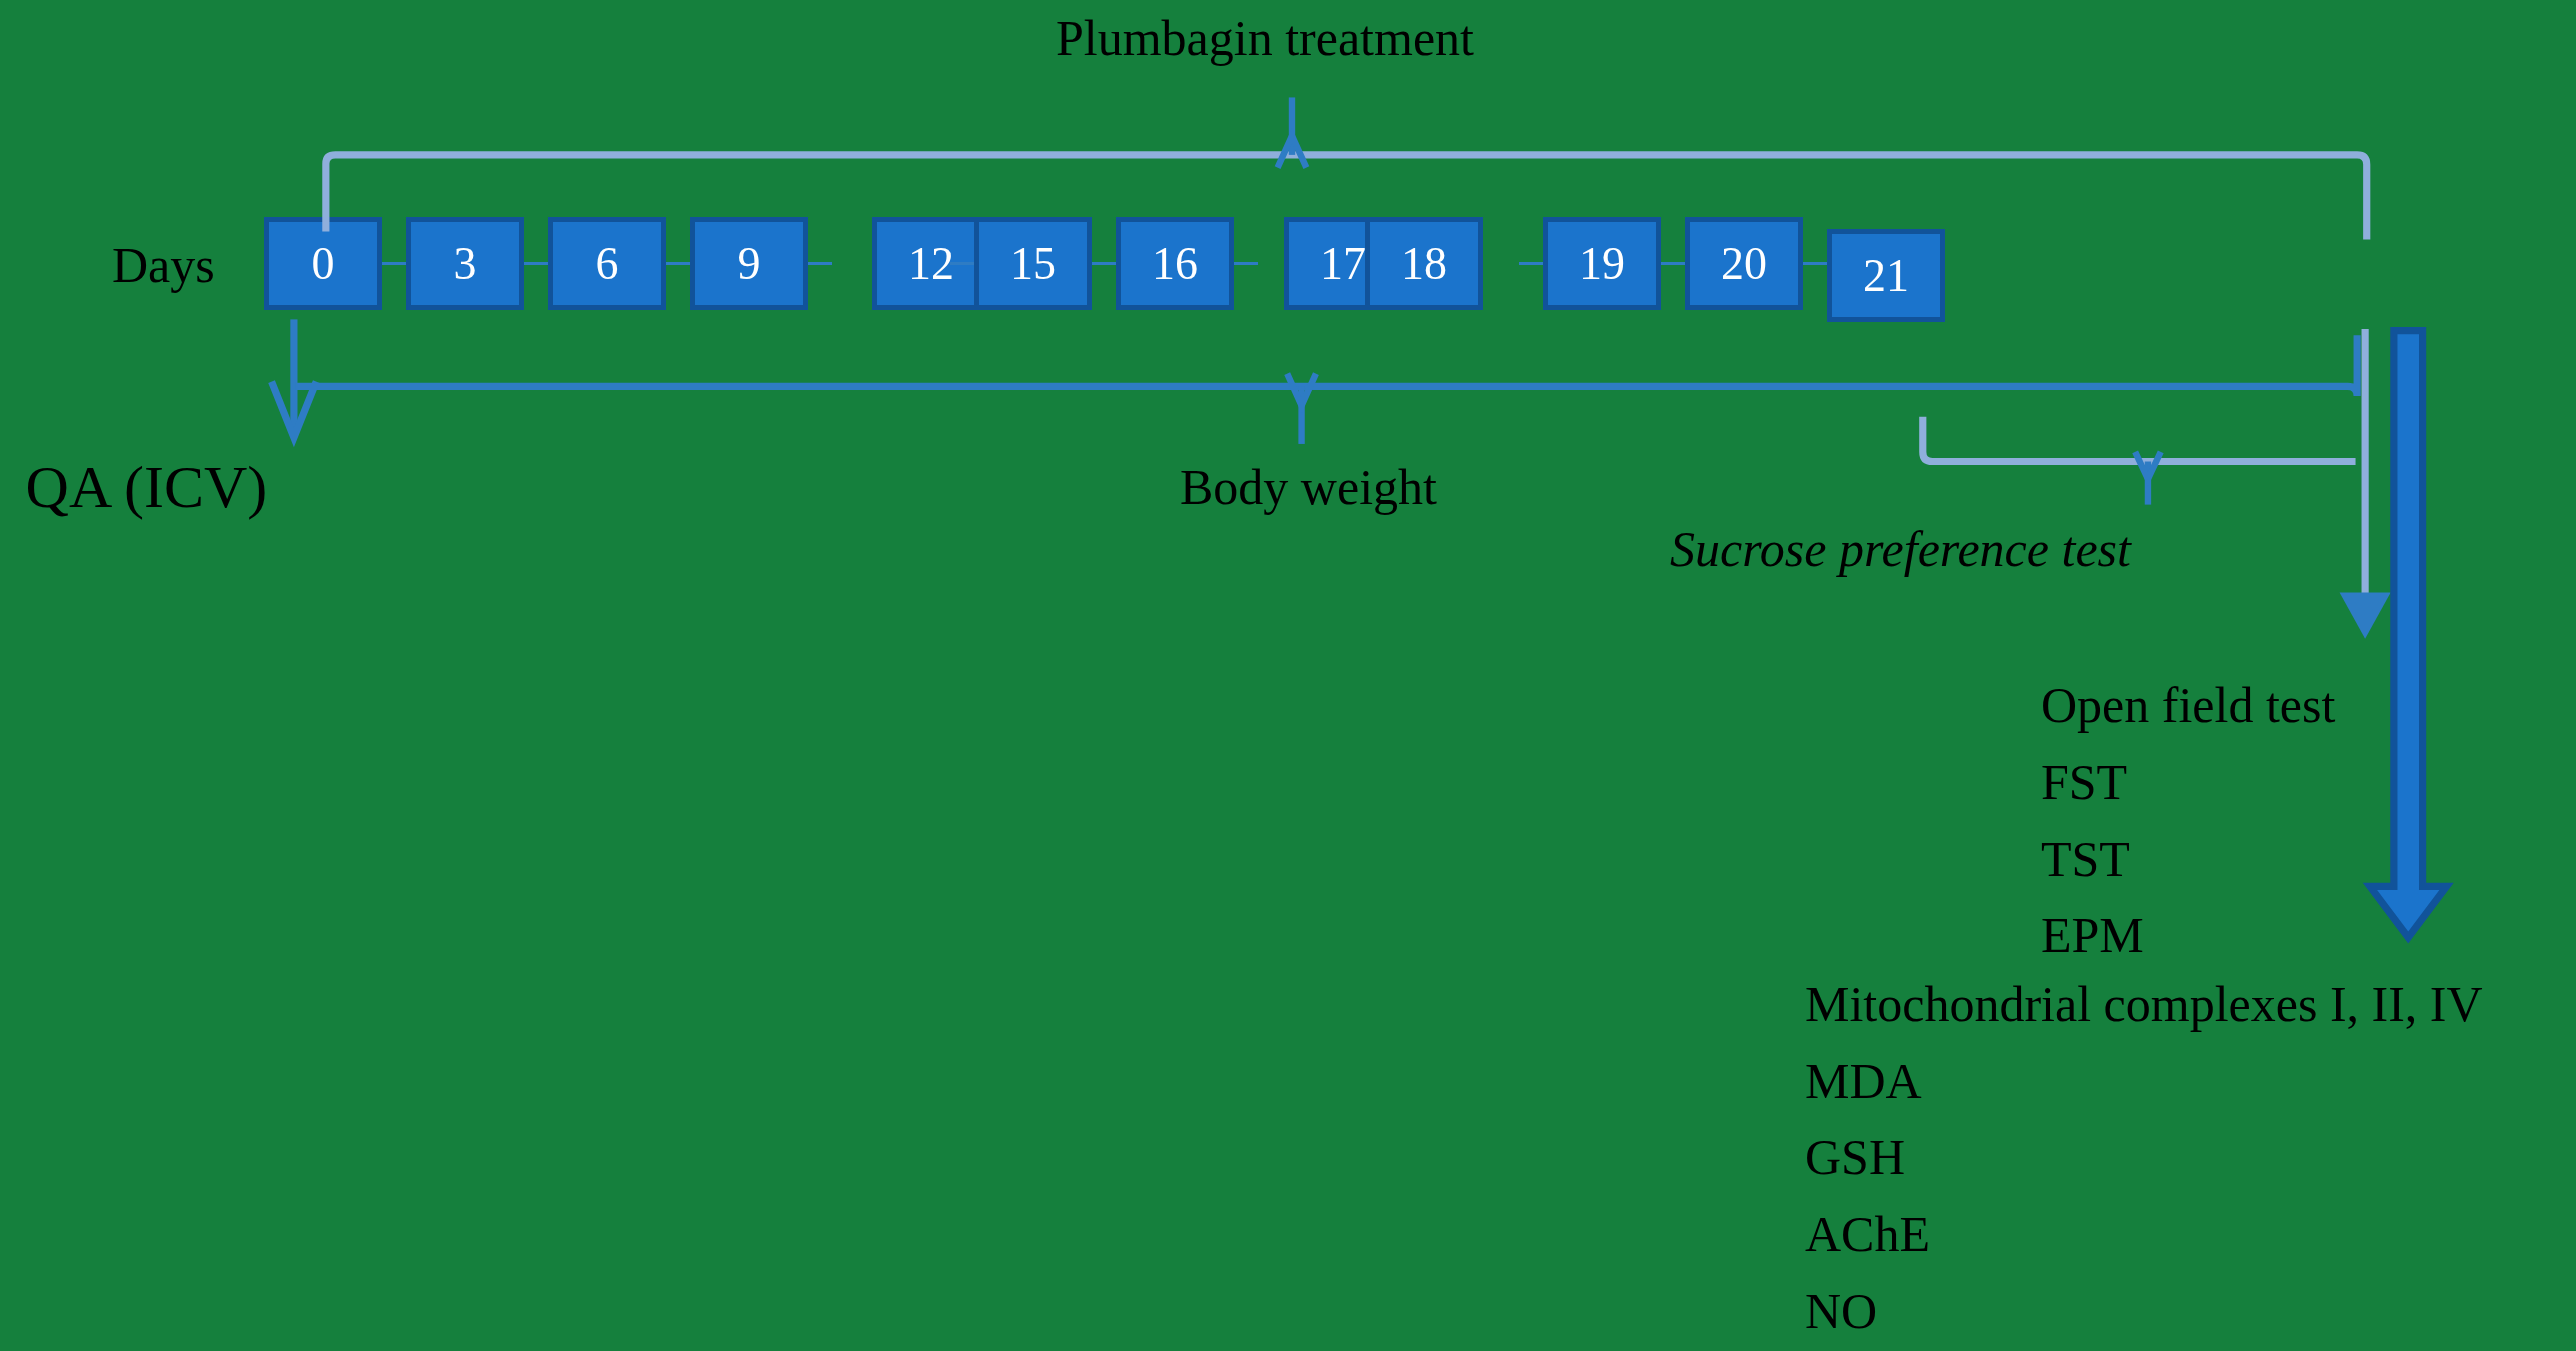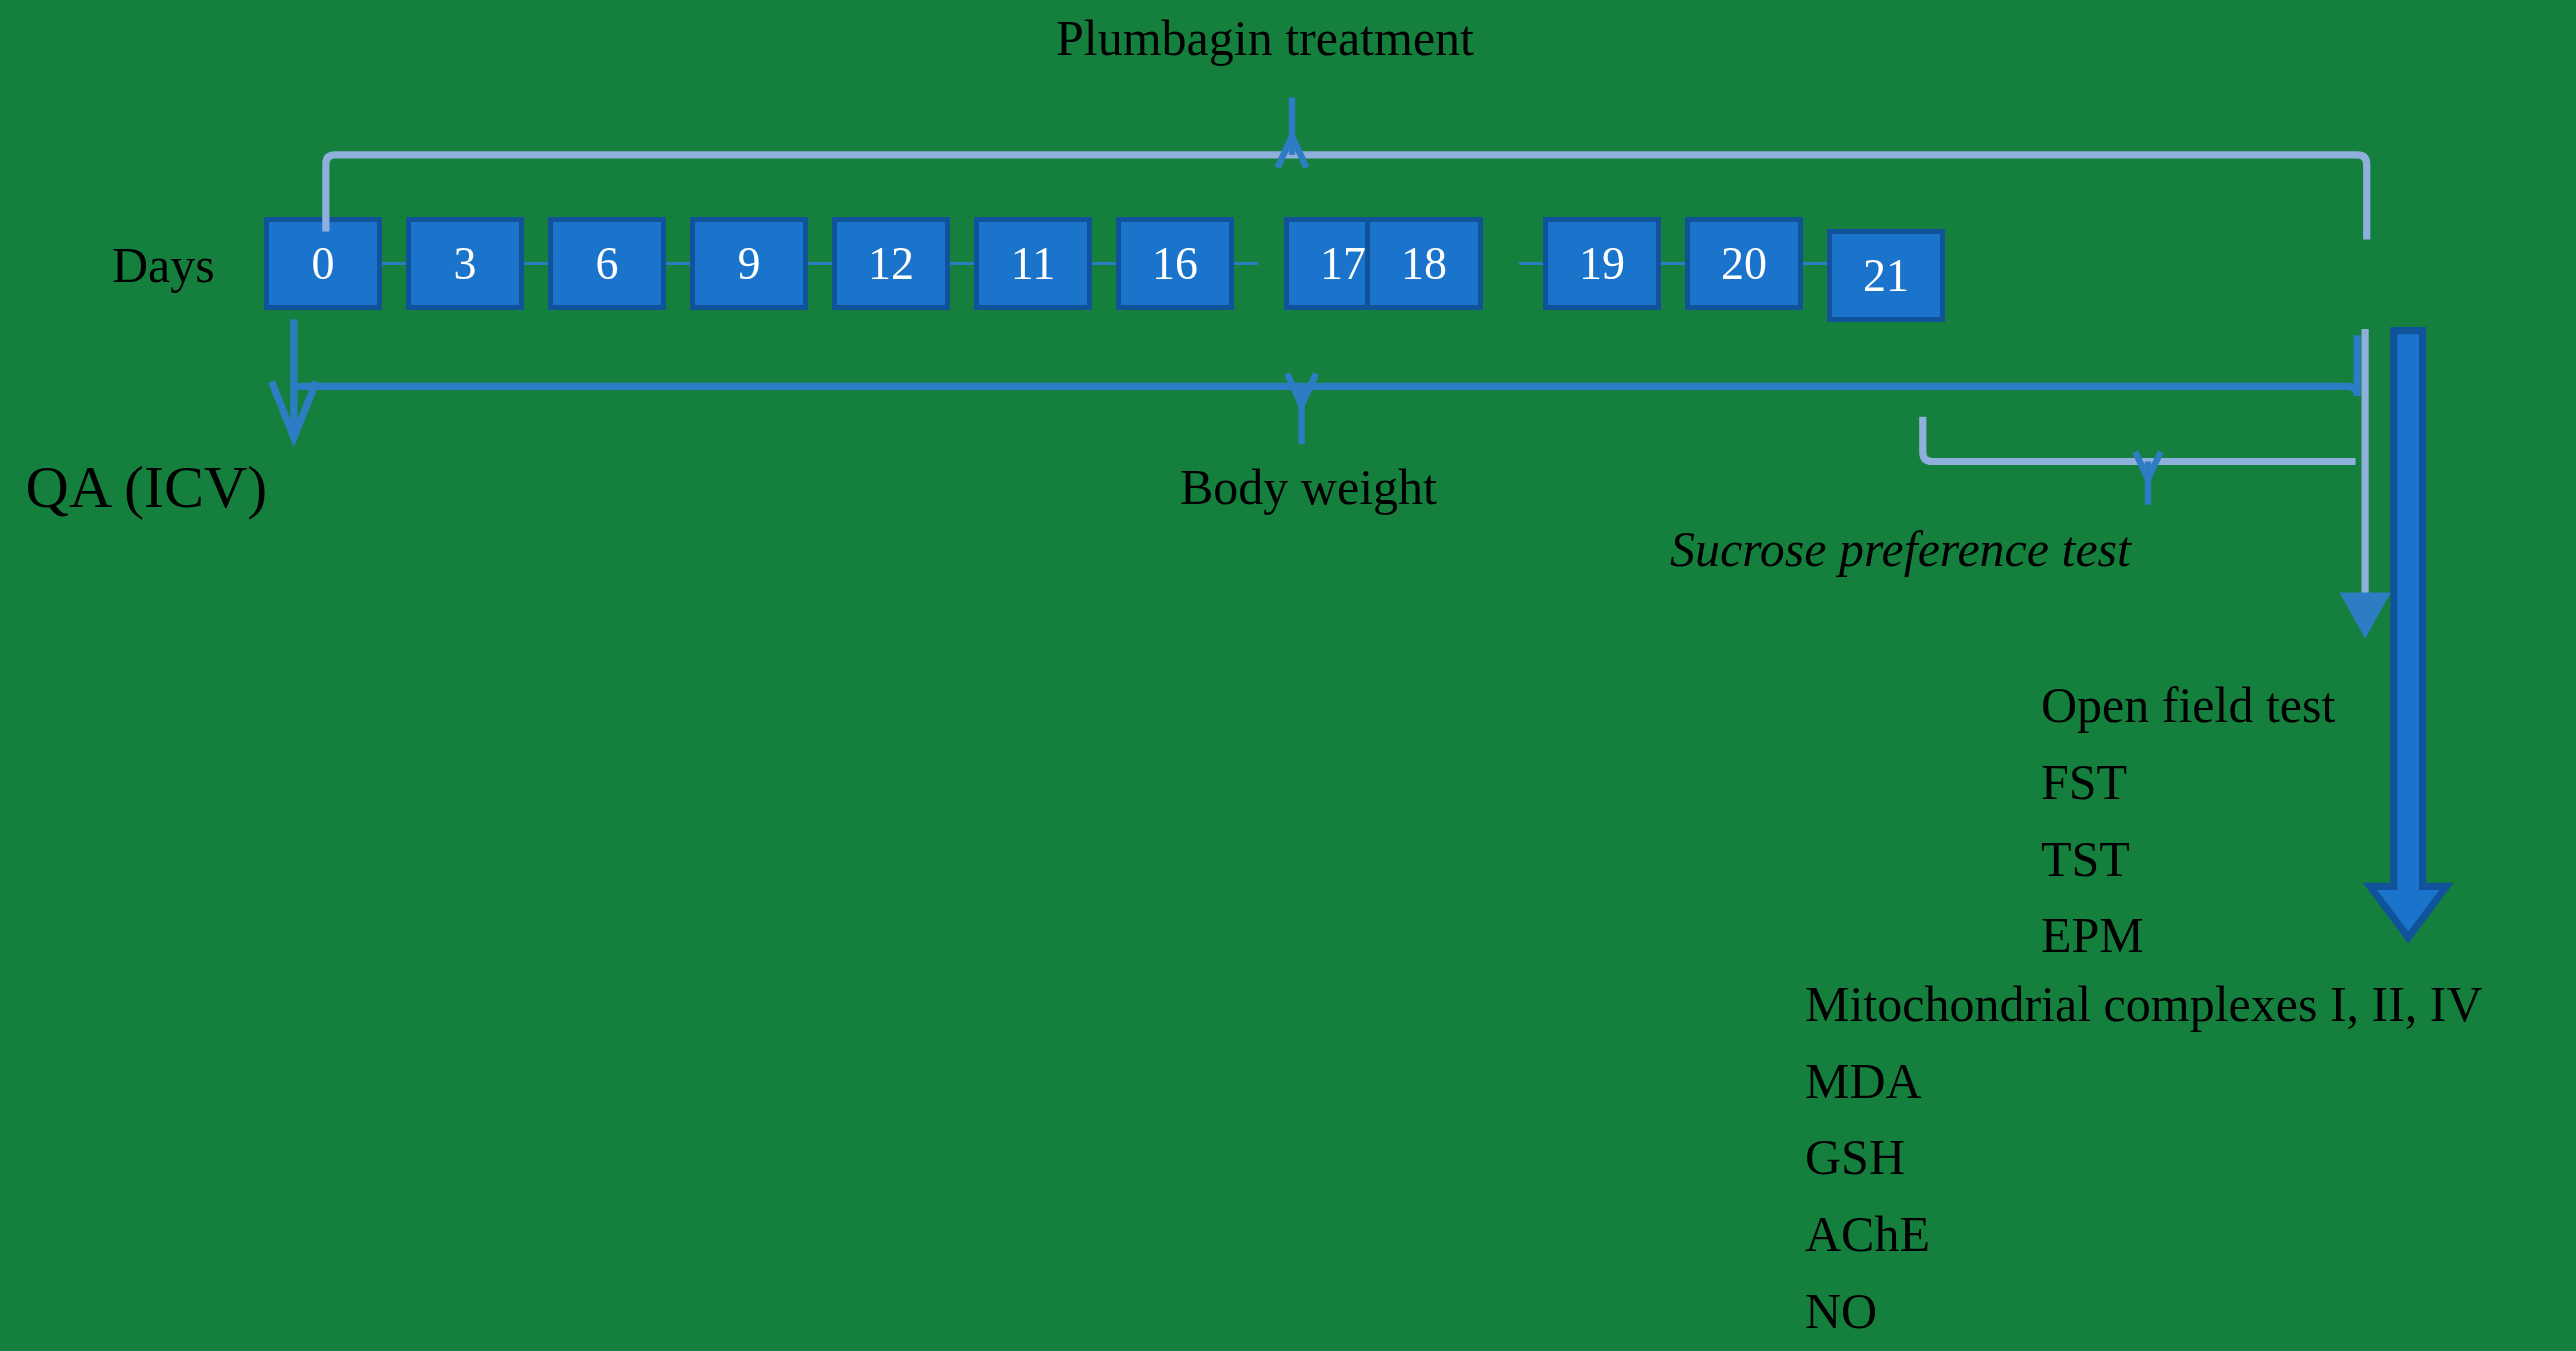--- a/index.html
+++ b/index.html
@@ -112,23 +112,23 @@
 
   <div id="timeline">
       <div class="day-box" style="left: 264px;">0</div>
       <div class="day-connector" style="left: 382px; width: 24px;"></div>
       <div class="day-box" style="left: 406px;">3</div>
       <div class="day-connector" style="left: 524px; width: 24px;"></div>
       <div class="day-box" style="left: 548px;">6</div>
       <div class="day-connector" style="left: 666px; width: 24px;"></div>
       <div class="day-box" style="left: 690px;">9</div>
       <div class="day-connector" style="left: 808px; width: 24px;"></div>
-      <div class="day-box" style="left: 832px;">12</div>
+      <div class="day-box" style="left: 872px;">12</div>
       <div class="day-connector" style="left: 950px; width: 24px;"></div>
-      <div class="day-box" style="left: 974px;">11</div>
+      <div class="day-box" style="left: 974px;">15</div>
       <div class="day-connector" style="left: 1092px; width: 24px;"></div>
       <div class="day-box" style="left: 1116px;">16</div>
       <div class="day-connector" style="left: 1234px; width: 24px;"></div>
       <div class="day-box" style="left: 1258px; margin-left: 26px;">17</div>
       <div class="day-connector" style="left: 1377px; width: 24px;"></div>
       <div class="day-box" style="left: 1365px;">18</div>
       <div class="day-connector" style="left: 1519px; width: 24px;"></div>
       <div class="day-box" style="left: 1543px;">19</div>
       <div class="day-connector" style="left: 1661px; width: 24px;"></div>
       <div class="day-box" style="left: 1685px;">20</div>

